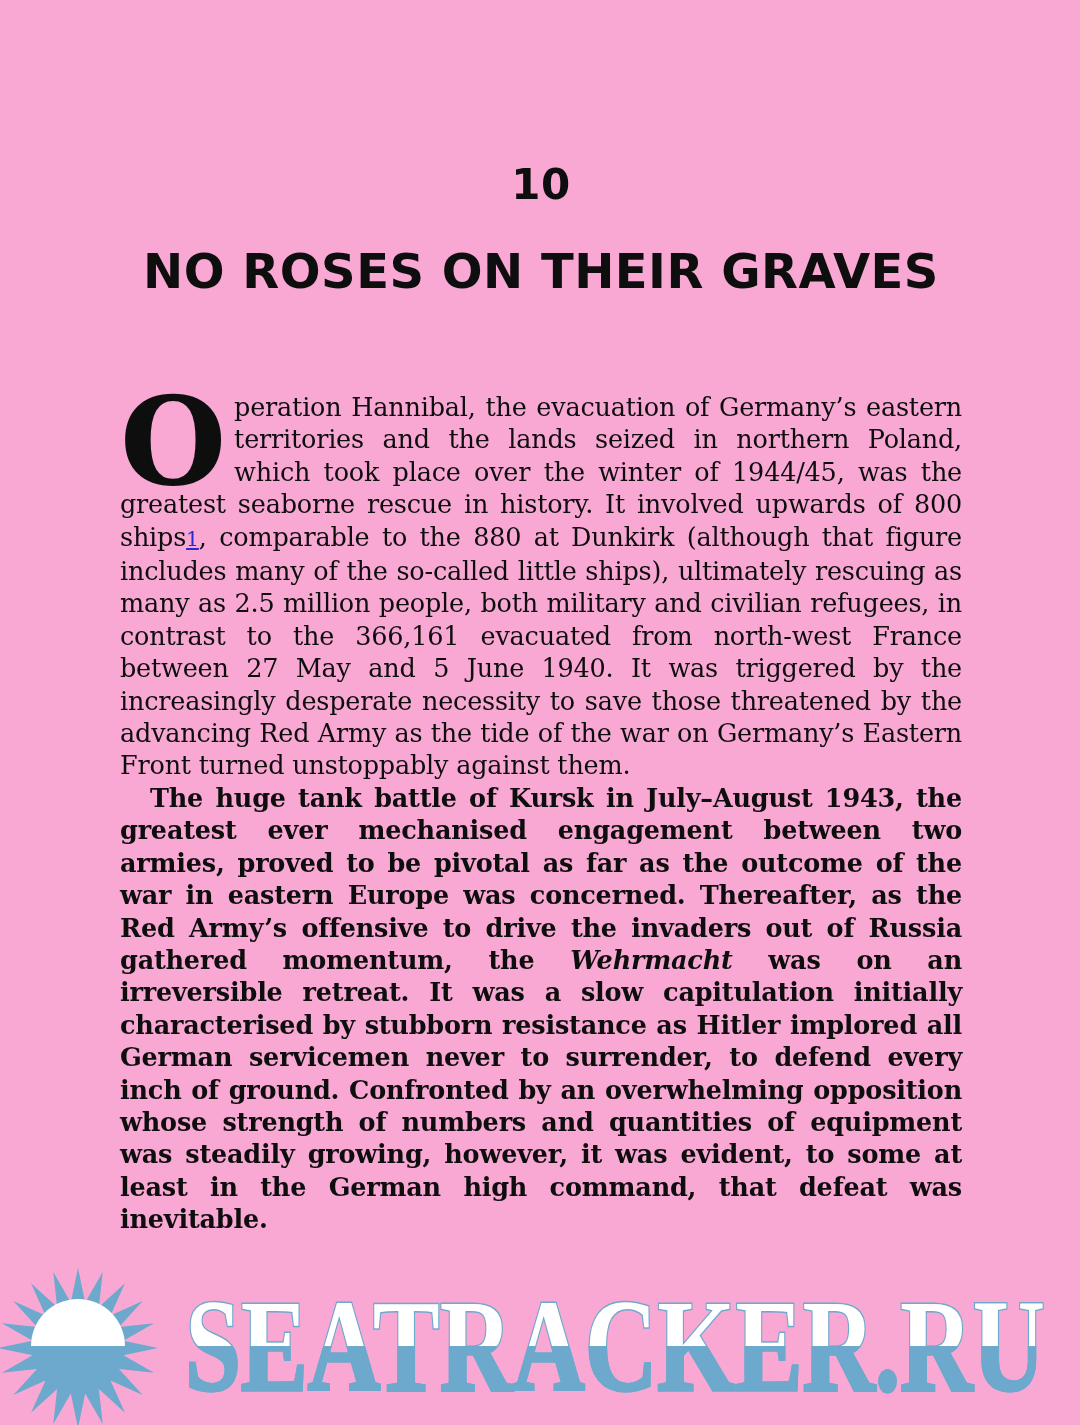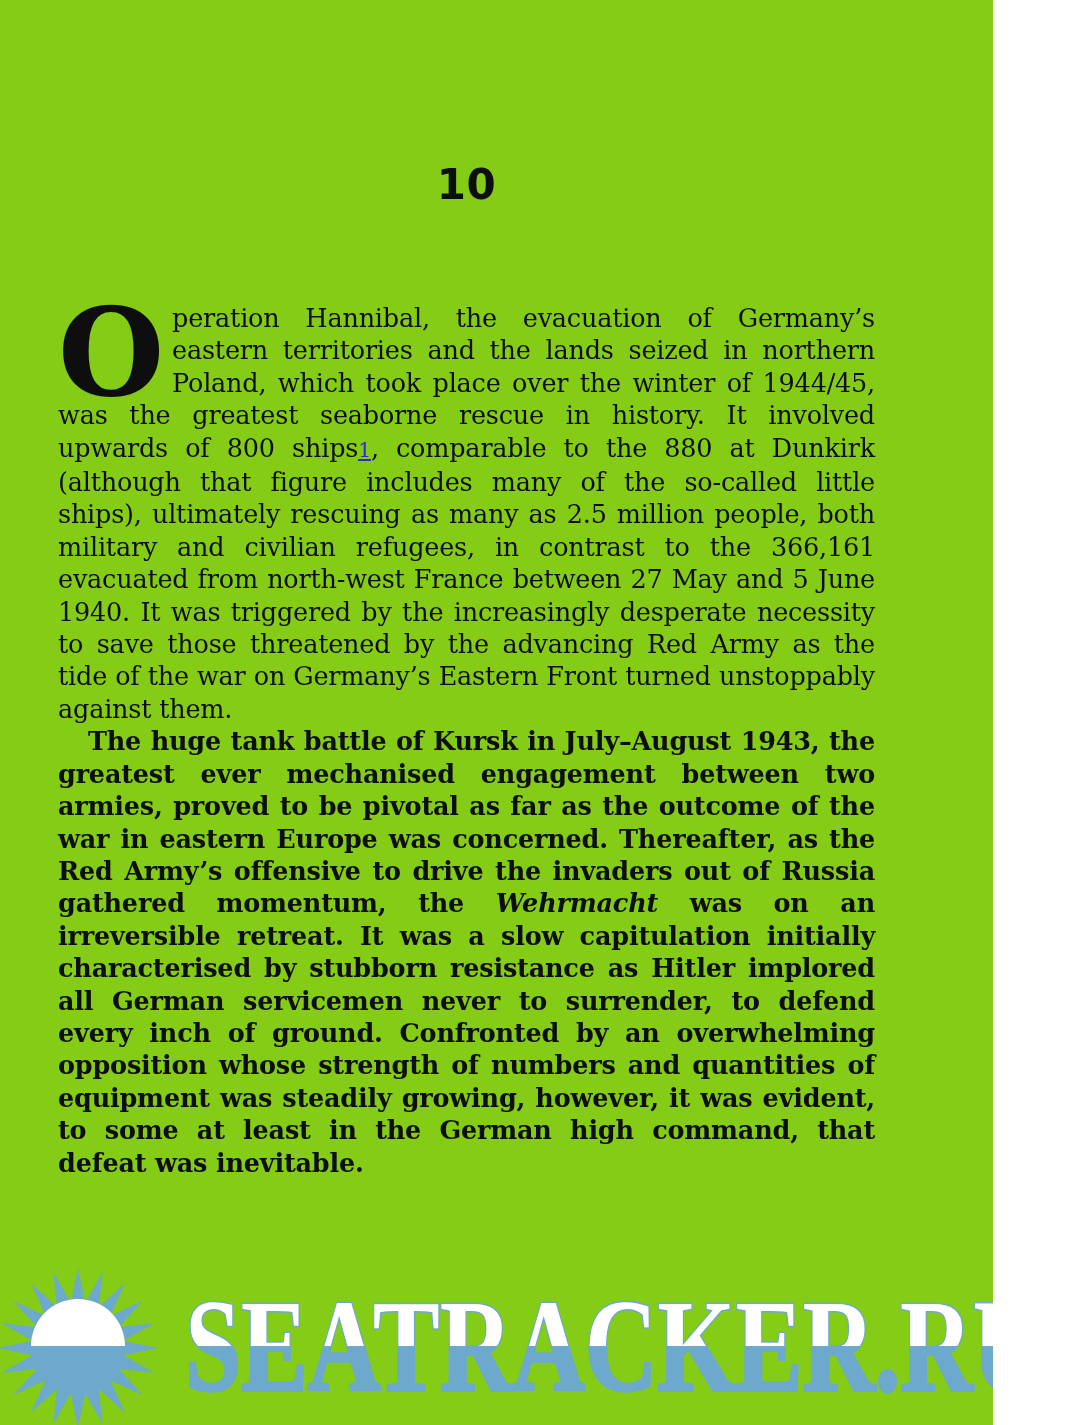--- a/index.html
+++ b/index.html
@@ -1,23 +1,23 @@
 <!DOCTYPE html>
 <html><head>
 <meta charset="utf-8">
 <style>
   html, body { margin: 0; padding: 0; background: #ffffff; }
   .page {
     position: relative;
-    width: 993px;
+    width: 1080px;
     height: 1425px;
-    background: #84cc16;
+    background: #f9a8d4;
     overflow: hidden;
     box-sizing: border-box;
-    padding: 164px 118px 0 58px;
+    padding: 164px 118px 0 120px;
     font-family: "DejaVu Serif", serif;
     color: #0e0e0e;
   }
   .chapter-number {
     text-align: center;
     font: 700 42px/1 "DejaVu Sans", sans-serif;
     letter-spacing: 0.5px;
   }
   .chapter-title {
     text-align: center;
@@ -57,20 +57,21 @@
     font-size: 132px;
   }
 </style>
 </head>
 <body>
 
 <div class="page">
 
   <div class="chapter-number">10</div>
 
+  <h1 class="chapter-title">NO ROSES ON THEIR GRAVES</h1>
 
   <div class="body-text">
 
     <p>
       <span class="dropcap">O</span><span>peration Hannibal, the evacuation of Germany’s eastern territories and the lands seized in northern Poland, which took place over the winter of 1944/45, was the greatest seaborne rescue in history. It involved upwards of 800 ships</span><a href="#" class="footnote-link">1</a><span>, comparable to the 880 at Dunkirk (although that figure includes many of the so-called little ships), ultimately rescuing as many as 2.5 million people, both military and civilian refugees, in contrast to the 366,161 evacuated from north-west France between 27 May and 5 June 1940. It was triggered by the increasingly desperate necessity to save those threatened by the advancing Red Army as the tide of the war on Germany’s Eastern Front turned unstoppably against them.</span>
     </p>
 
     <p class="para2">
       <span>The huge tank battle of Kursk in July–August 1943, the greatest ever mechanised engagement between two armies, proved to be pivotal as far as the outcome of the war in eastern Europe was concerned. Thereafter, as the Red Army’s offensive to drive the invaders out of Russia gathered momentum, the </span><span class="emphasis">Wehrmacht</span><span> was on an irreversible retreat. It was a slow capitulation initially characterised by stubborn resistance as Hitler implored all German servicemen never to surrender, to defend every inch of ground. Confronted by an overwhelming opposition whose strength of numbers and quantities of equipment was steadily growing, however, it was evident, to some at least in the German high command, that defeat was inevitable.</span>
     </p>

